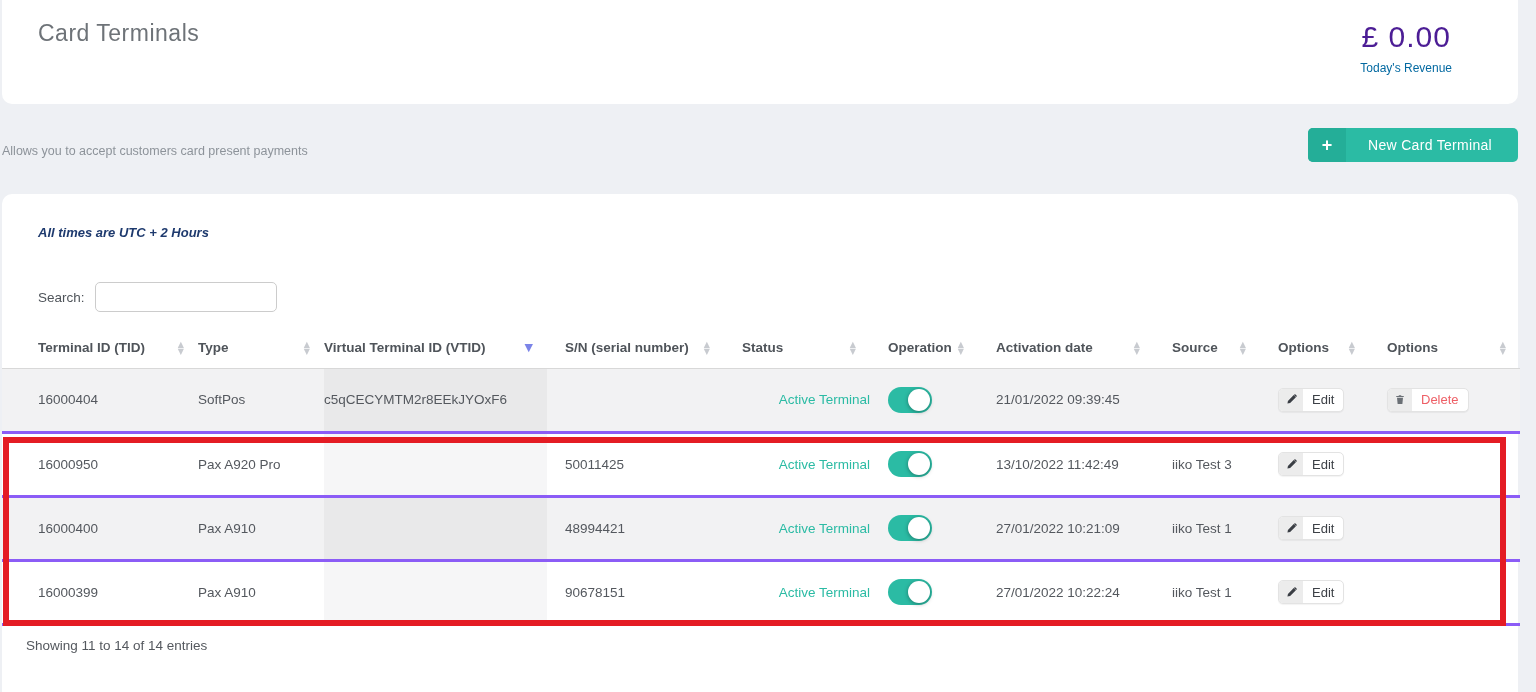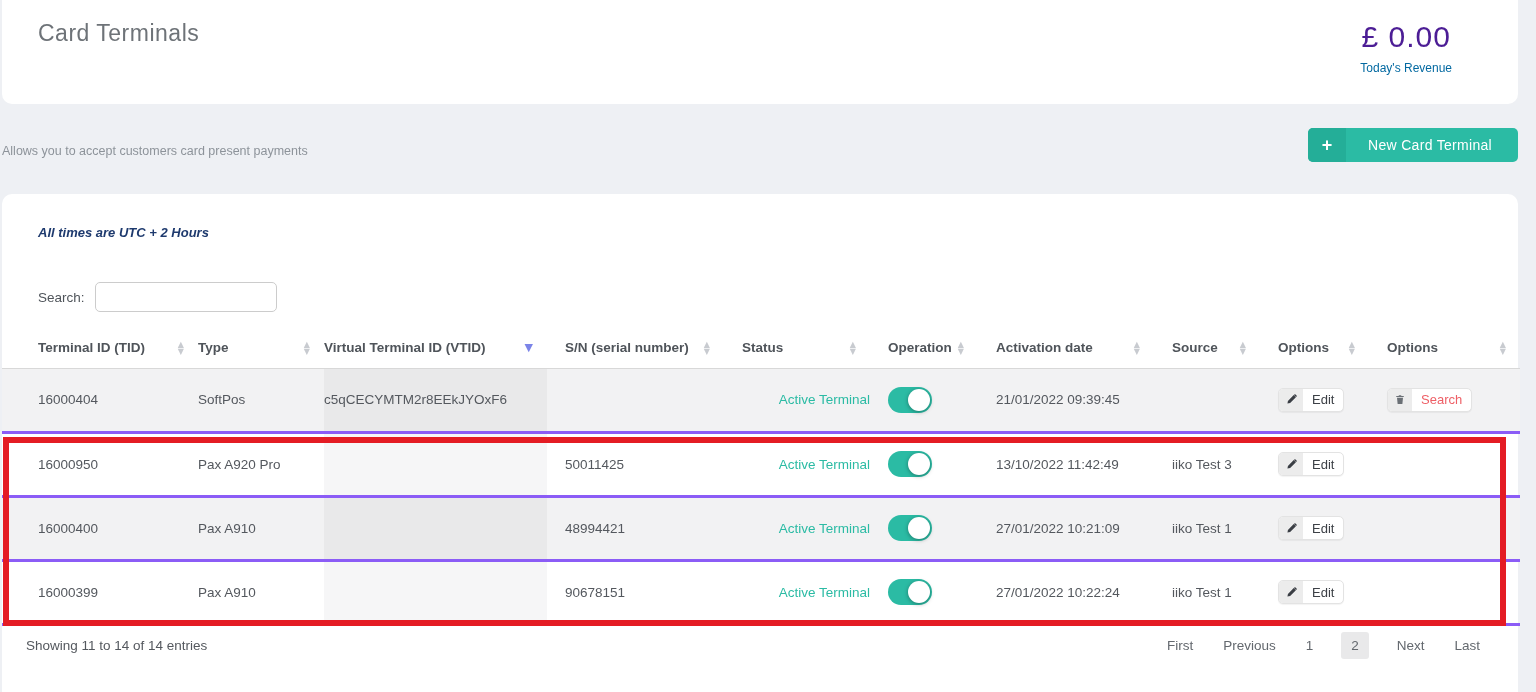--- a/index.html
+++ b/index.html
@@ -209,21 +209,21 @@
                 </svg>
               </span>
               <span class="mini-lbl">Edit</span>
             </button></td>
           <td><button class="mini-btn danger">
               <span class="mini-ic">
                 <svg width="10" height="11" viewBox="0 0 16 16">
                   <path fill="#6a6f75" d="M6 1h4v1.3h4V4H2V2.3h4zM3.2 5.3h9.6L11.8 15H4.2z"></path>
                 </svg>
               </span>
-              <span class="mini-lbl">Search</span>
+              <span class="mini-lbl">Delete</span>
             </button></td>
         </tr>
         <tr>
           <td>16000950</td>
           <td>Pax A920 Pro</td>
           <td class="sorted-col"></td>
           <td>50011425</td>
           <td><span class="status-text">Active Terminal</span></td>
           <td><span class="toggle"><span class="knob"></span></span></td>
           <td>13/10/2022 11:42:49</td>
@@ -273,23 +273,15 @@
                 </svg>
               </span>
               <span class="mini-lbl">Edit</span>
             </button></td>
           <td></td>
         </tr>
       </tbody>
   </table>
 
   <div class="showing">Showing 11 to 14 of 14 entries</div>
-  <div class="pagination" id="pagination">
-      <span class="page-item">First</span>
-      <span class="page-item">Previous</span>
-      <span class="page-item">1</span>
-      <span class="page-item current">2</span>
-      <span class="page-item">Next</span>
-      <span class="page-item">Last</span>
-    </div>
 </div>
 
 <div class="red-box"></div>
 
 </body></html>

